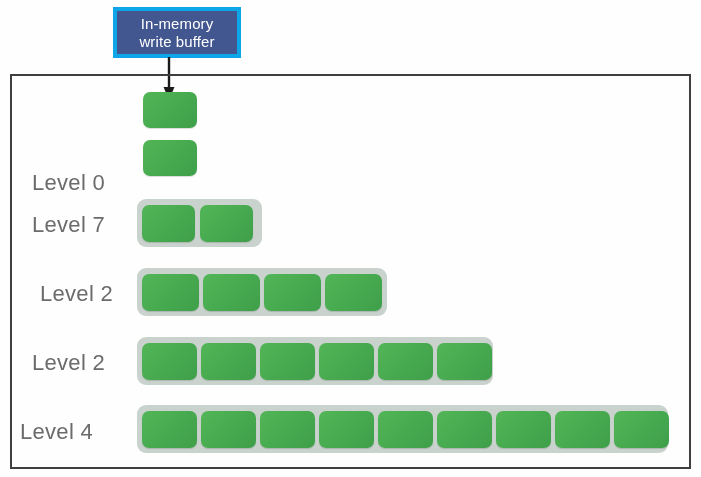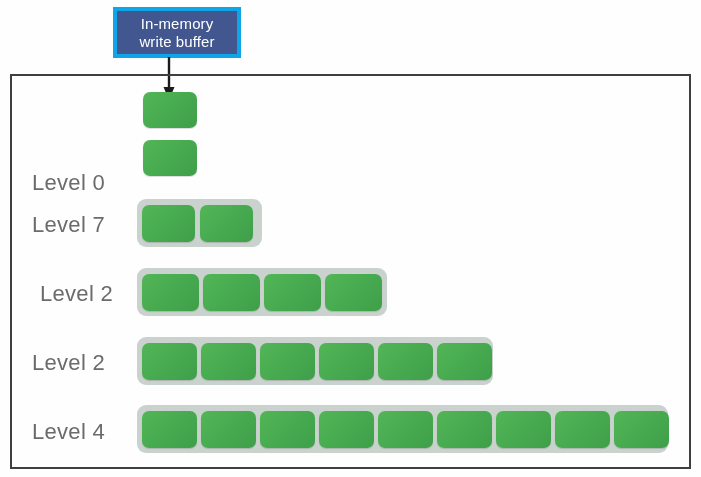--- a/index.html
+++ b/index.html
@@ -130,21 +130,21 @@
       <div class="block" style="width: 57px; height: 37px; left: 264px; top: 273.5px;"></div>
       <div class="block" style="width: 57px; height: 37px; left: 325px; top: 273.5px;"></div>
       <div class="level-label" style="left: 32px; top: 350px;">Level 2</div>
       <div class="tray" style="left: 137px; top: 337px; width: 356px; height: 48px;"></div>
       <div class="block" style="width: 55px; height: 37px; left: 142px; top: 342.5px;"></div>
       <div class="block" style="width: 55px; height: 37px; left: 201px; top: 342.5px;"></div>
       <div class="block" style="width: 55px; height: 37px; left: 260px; top: 342.5px;"></div>
       <div class="block" style="width: 55px; height: 37px; left: 319px; top: 342.5px;"></div>
       <div class="block" style="width: 55px; height: 37px; left: 378px; top: 342.5px;"></div>
       <div class="block" style="width: 55px; height: 37px; left: 437px; top: 342.5px;"></div>
-      <div class="level-label" style="left: 32px; top: 419px;">Level 4</div>
+      <div class="level-label" style="left: 20px; top: 419px;">Level 4</div>
       <div class="tray" style="left: 137px; top: 405px; width: 531px; height: 48px;"></div>
       <div class="block" style="width: 55px; height: 37px; left: 142px; top: 410.5px;"></div>
       <div class="block" style="width: 55px; height: 37px; left: 201px; top: 410.5px;"></div>
       <div class="block" style="width: 55px; height: 37px; left: 260px; top: 410.5px;"></div>
       <div class="block" style="width: 55px; height: 37px; left: 319px; top: 410.5px;"></div>
       <div class="block" style="width: 55px; height: 37px; left: 378px; top: 410.5px;"></div>
       <div class="block" style="width: 55px; height: 37px; left: 437px; top: 410.5px;"></div>
       <div class="block" style="width: 55px; height: 37px; left: 496px; top: 410.5px;"></div>
       <div class="block" style="width: 55px; height: 37px; left: 555px; top: 410.5px;"></div>
       <div class="block" style="width: 55px; height: 37px; left: 614px; top: 410.5px;"></div>

